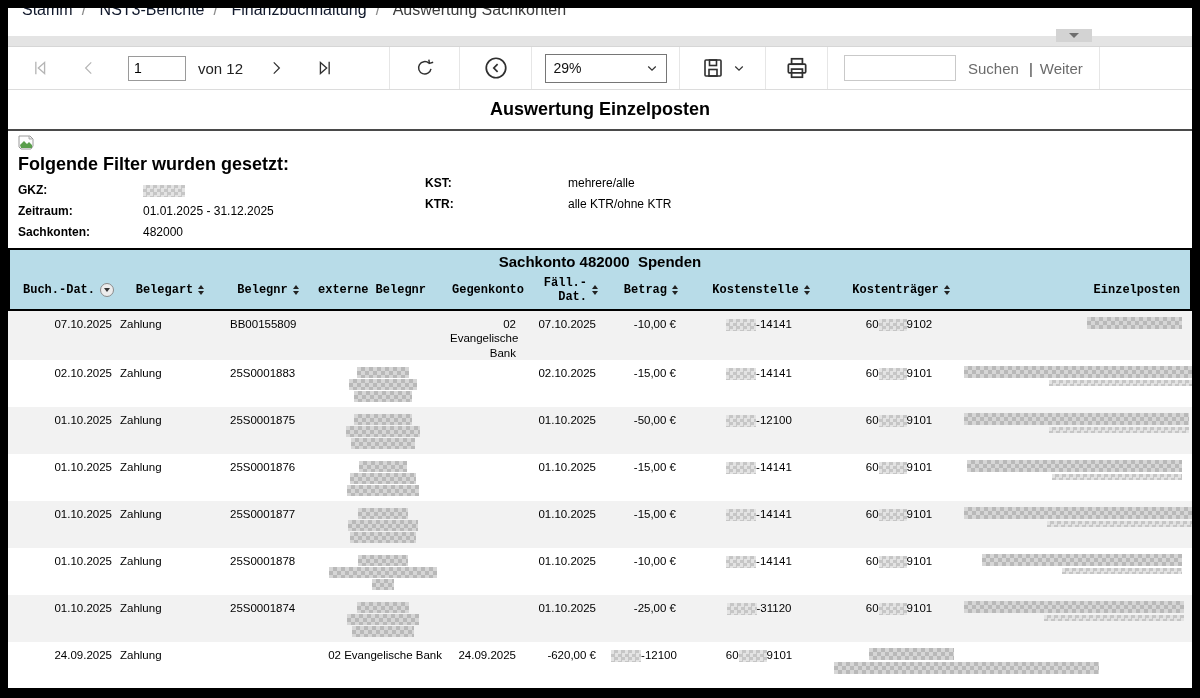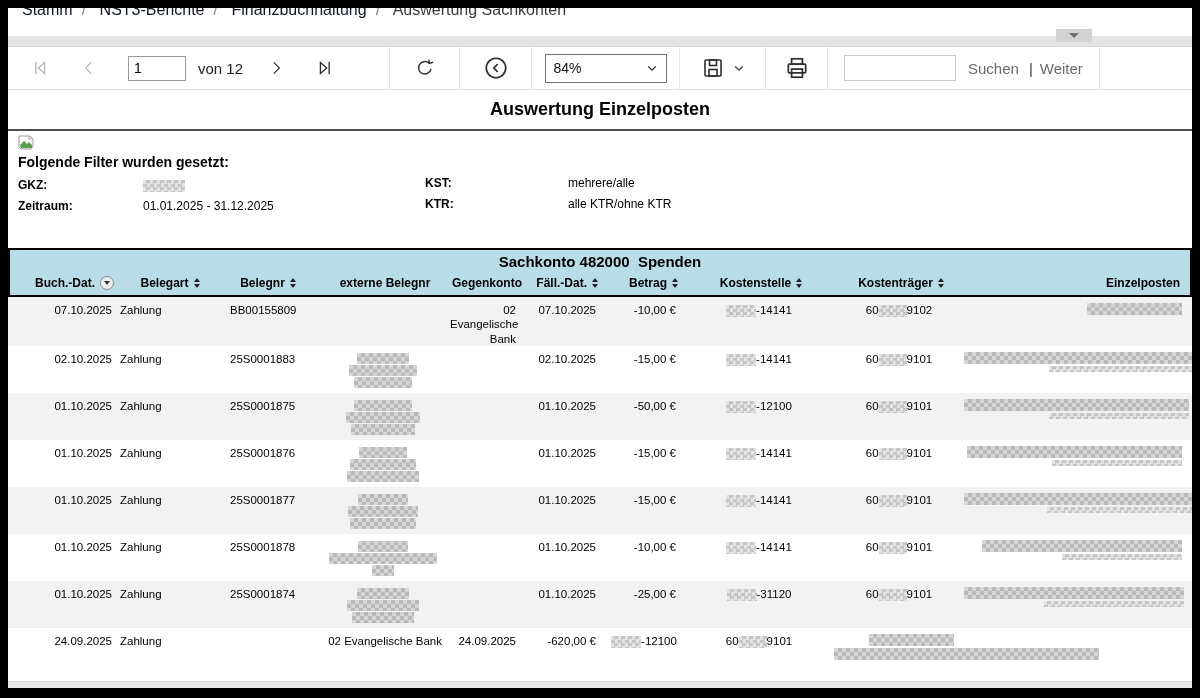--- a/index.html
+++ b/index.html
@@ -43,47 +43,47 @@
   .stroke-dark { stroke:#2f2f2f; fill:none; stroke-width:1.6; }
   .stroke-gray { stroke:#b5b5b5; fill:none; stroke-width:1.6; }
 
   
   .report-title-band { height:41px; background:#fff; border-bottom:2px solid #4a4a4a; display:flex; align-items:center; justify-content:center; flex:0 0 auto; }
   .report-title { font-size:18px; font-weight:bold; color:#000; }
 
   
   .filter-block { padding:4px 0 0 10px; position:relative; height:117px; flex:0 0 auto; background:#fff; }
   .broken-img { width:16px; height:15px; display:block; margin-bottom:4px; }
-  .filter-heading { font-size:14px; font-weight:bold; color:#000; margin-bottom:8px; }
+  .filter-heading { font-size:18px; font-weight:bold; color:#000; margin-bottom:8px; }
   .filter-row { display:flex; margin-bottom:7px; font-size:12px; align-items:center; }
   .filter-label { width:90px; font-weight:bold; flex:0 0 auto; }
   .filter-value { color:#000;padding-left:35px; }
   .filters-right { position:absolute; left:417px; top:45px; }
   .filters-right .filter-label { width:108px; }
 
   
   .px { display:inline-block; vertical-align:middle; height:12px;
         background:repeating-conic-gradient(#b9b9b9 0% 25%, #d6d6d6 0% 50%) 0 0/8px 8px; }
   .px.light { background:repeating-conic-gradient(#c6c6c6 0% 25%, #e3e3e3 0% 50%) 0 0/7px 7px; }
   .px.blk { display:block; margin:1px auto; }
 
   
   .grid-table { flex:1 1 auto; background:#fff; }
   .t-header { background:#b8dce8; border:2px solid #000; }
   .t-title { text-align:center; font-size:15px; font-weight:bold; padding-top:3px; white-space:pre; color:#000; }
   .t-cols, .t-row { display:grid; grid-template-columns:112px 96px 100px 134px 74px 80px 80px 150px 130px 1fr; }
-  .t-cols { padding:6px 0 5px 0; }
+  .t-cols { padding:6px 0 5px 0;font-family:Liberation Mono, monospace; }
   .h-cell { font-size:12px; font-weight:bold; color:#000; display:flex; align-items:center; }
   .t-cell { font-size:11.5px; color:#000; padding-top:6px; line-height:1.25; }
   
   .c1 { justify-content:flex-end; text-align:right; padding-right:8px; }
   .c2 { justify-content:center; }
   .c3 { justify-content:center; text-align:left; padding-left:14px; }
   .h-cell.c3 { justify-content:center; padding-left:0; }
-  .c4 { justify-content:center; text-align:center; }
+  .c4 { justify-content:flex-start; text-align:center; }
   .c5 { justify-content:flex-start; text-align:right; padding-right:8px; }
   .c6 { justify-content:flex-end; text-align:right; padding-right:8px; }
   .c7 { justify-content:flex-end; text-align:right; padding-right:8px; }
   .c8 { justify-content:center; text-align:center; }
   .c9 { justify-content:center; text-align:center; }
   .c10 { justify-content:flex-end; text-align:right; padding-right:10px; }
   .t-row { min-height:47px; }
   .t-row:nth-child(odd) { background:#f2f2f2; }
   .sort-both { display:inline-flex; flex-direction:column; gap:2px; margin-left:5px; align-items:center; cursor:pointer; }
   .sort-both .up { width:0;height:0;border-left:3.5px solid transparent;border-right:3.5px solid transparent;border-bottom:4px solid #222; }
@@ -156,21 +156,21 @@
       <div class="tb-group back">
         <button class="tb-btn">
           <svg class="icn" width="26" height="26" viewBox="0 0 24 24">
             <circle class="stroke-dark" cx="12" cy="12" r="9"></circle>
             <path class="stroke-dark" d="M13.5 8.5 10 12l3.5 3.5"></path>
           </svg>
         </button>
       </div>
       <div class="tb-group zoomg">
         <div class="zoom-select">
-          <span>84%</span>
+          <span>29%</span>
           <svg class="icn" width="12" height="12" viewBox="0 0 16 16">
             <path d="M3 6l5 5 5-5" fill="none" stroke="#333" stroke-width="1.6"></path>
           </svg>
         </div>
       </div>
       <div class="tb-group saveg">
         <button class="tb-btn">
           <svg class="icn" width="24" height="24" viewBox="0 0 24 24">
             <rect class="stroke-dark" x="4" y="4" width="16" height="16" rx="1"></rect>
             <rect class="stroke-dark" x="8.5" y="4" width="7" height="5.5"></rect>
@@ -214,20 +214,24 @@
   <div class="filter-row">
     <span class="filter-label">GKZ:</span>
     <span class="filter-value"><span class="px light" style="width: 42px; height: 12px;"></span></span>
   </div>
 
   <div class="filter-row">
     <span class="filter-label">Zeitraum:</span>
     <span class="filter-value">01.01.2025 - 31.12.2025</span>
   </div>
 
+  <div class="filter-row">
+    <span class="filter-label">Sachkonten:</span>
+    <span class="filter-value">482000</span>
+  </div>
 </div>
       <div class="filters-right">
   <div class="filter-row">
     <span class="filter-label">KST:</span>
     <span class="filter-value">mehrere/alle</span>
   </div>
 
   <div class="filter-row">
     <span class="filter-label">KTR:</span>
     <span class="filter-value">alle KTR/ohne KTR</span>

